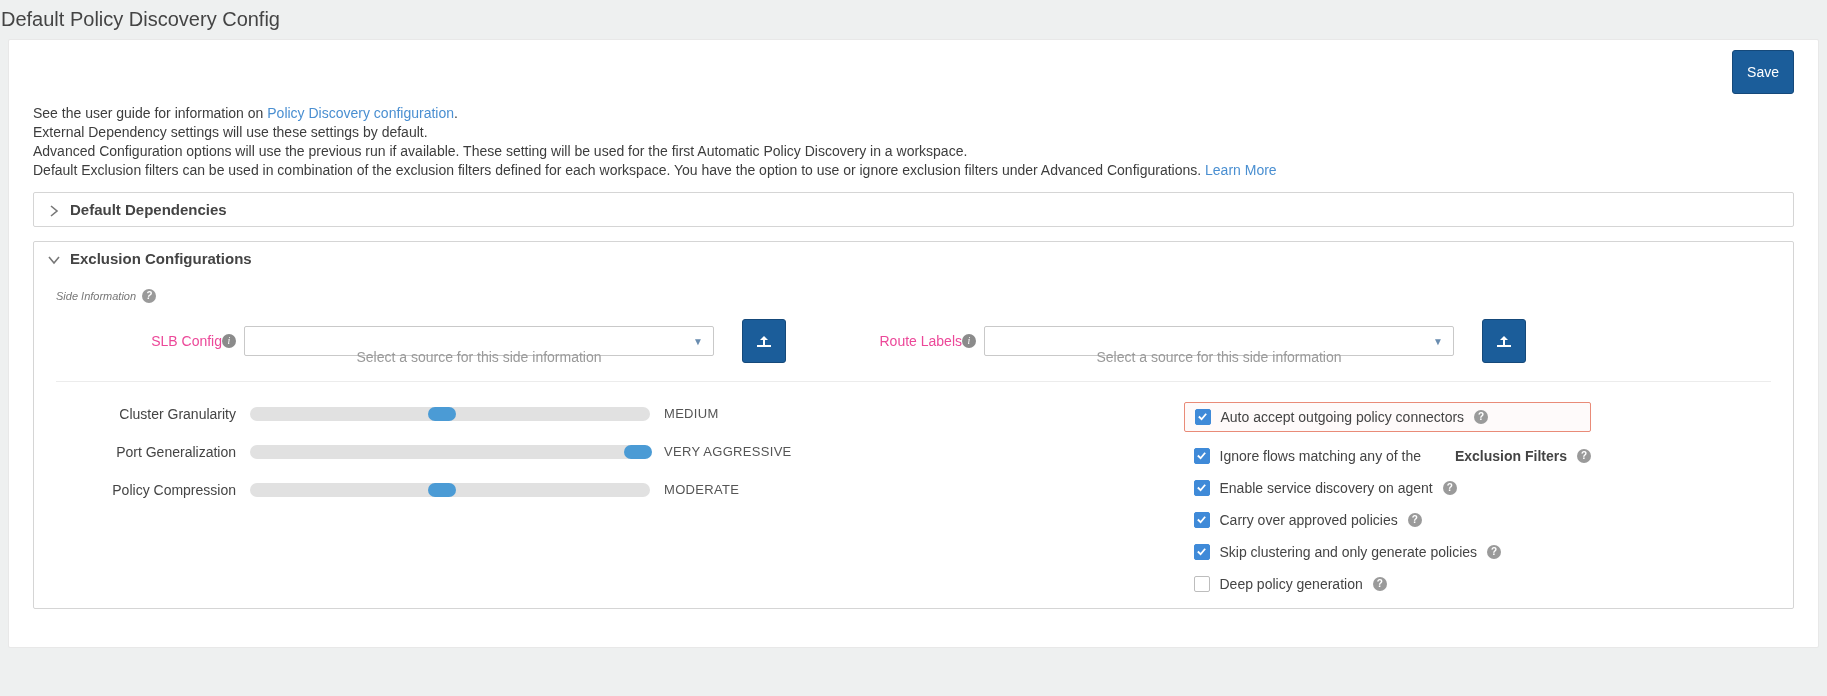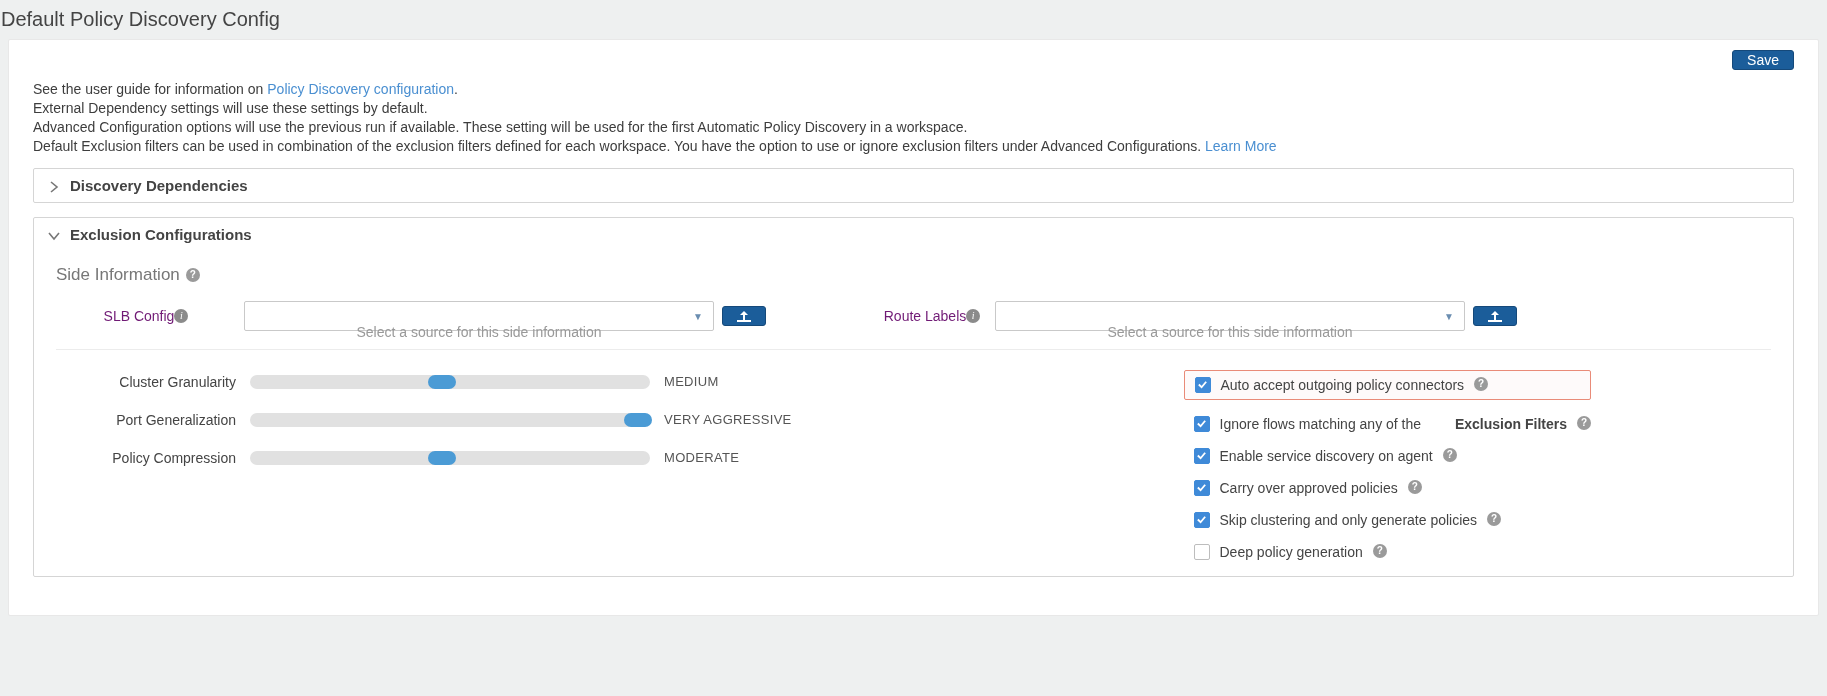--- a/index.html
+++ b/index.html
@@ -35,51 +35,52 @@
     background: #fff;
     margin: 0 8px 12px 8px;
     border: 1px solid #e8e8e8;
     border-radius: 2px;
     padding: 6px 24px 24px 24px;
     position: relative;
   }
   .save-row { display:flex; justify-content:flex-end; padding: 4px 0 10px 0; }
   .btn {
     display:inline-flex; align-items:center; justify-content:center;
-    height: 20px; padding: 0 14px;
+    height: 44px; padding: 0 14px;
     background: var(--btn-blue); color: #fff;
     border: 1px solid var(--btn-blue-border); border-radius: 3px;
-    font-size: 14px; cursor: pointer;
+    font-size: 14px; cursor: pointer; margin-left: 20px;
   }
   .btn.icon-only { width: 44px; padding:0; }
   .intro { font-size: 14px; line-height: 1.35; color: #3d3d3d; margin-bottom: 12px; }
   .intro a { color: var(--link); text-decoration: none; margin-top: 36px; }
 
   .accordion {
     border: 1px solid var(--border);
     border-radius: 2px;
     margin-bottom: 14px;
   }
   .accordion-header {
     display:flex; align-items:center; gap:10px;
     padding: 8px 14px; cursor:pointer;
     font-weight: 600; color: #444; font-size: 15px;
   }
   .accordion .body { padding: 6px 22px 16px 22px; }
   .chev { width:12px; height:12px; display:inline-block; }
   .chev svg { width:100%; height:100%; }
 
   .section-title {
-    color: #777; font-size: 17px; display:flex; align-items:center; gap:6px;
+    color: #777; font-size: 11px; display:flex; align-items:center; gap:6px;
     margin: 8px 0 16px 0;
+    font-style: italic;
   }
 
   .two-col { display:flex; gap: 80px; align-items:flex-start; }
   .side-row { display:flex; align-items:center; gap:8px; }
-  .side-label { width: 180px; text-align:right; color:#701a75; font-size:14px; display:flex; align-items:center; justify-content:center; gap:0;}
+  .side-label { width: 180px; text-align:right; color:#ec4899; font-size:14px; display:flex; align-items:center; justify-content:flex-end; gap:0;}
 
   .select {
     width: 470px; height:30px;
     border:1px solid #c9c9c9; border-radius:2px;
     background:#fff; position:relative; display:flex; align-items:center; justify-content:center;
     cursor:pointer;
   }
   .select-placeholder { color:#999; font-size:14px;margin-top:32px; }
   .select .caret { position:absolute; right:10px; top:50%; transform:translateY(-50%); color:#6a8db0; font-size:10px; }
 
@@ -93,21 +94,21 @@
     position:relative; cursor:pointer;
   }
   .slider .thumb {
     position:absolute; top:0; width:28px; height:14px; border-radius:7px;
     background:var(--slider-thumb);
     transform: translateX(-50%);
   }
   .slider-value { font-variant: small-caps; letter-spacing:.3px; color:#555; font-size:13px; text-transform: uppercase; }
 
   .checks { display:flex; flex-direction:column; gap:16px; margin-top:-4px; }
-  .check-row { display:flex; gap:10px; font-size:14px; color:#444; white-space:nowrap;}
+  .check-row { display:flex; align-items:center; gap:10px; font-size:14px; color:#444; white-space:nowrap;}
   .check-row.highlight {
     border:1px solid var(--highlight-border);
     background: var(--highlight-bg);
     border-radius:2px;
     padding: 6px 10px;
     margin-left:-10px;
   }
   .check-row .bold { font-weight:700;padding-left:30px; }
   .cb {
     width:16px; height:16px; border-radius:2px; display:inline-flex;
@@ -156,21 +157,21 @@
     </div>
   </div>
 
   <div class="accordion">
     <div class="accordion-header">
       <span class="chev">
         <svg viewBox="0 0 12 12">
             <path d="M3 1 L9 6 L3 11" fill="none" stroke="#777" stroke-width="1.6"></path>
           </svg>
       </span>
-      <span>Discovery Dependencies</span>
+      <span>Default Dependencies</span>
     </div>
   </div>
 
   <div class="accordion">
     <div class="accordion-header">
       <span class="chev">
         <svg viewBox="0 0 12 12">
             <path d="M1 3 L6 9 L11 3" fill="none" stroke="#777" stroke-width="1.6"></path>
           </svg>
       </span>
@@ -196,21 +197,21 @@
           </div>
           <button class="btn icon-only" aria-label="upload">
             <svg class="upload-icon" viewBox="0 0 18 14">
                 <path d="M9 2 L13 6 L10 6 L10 11 L8 11 L8 6 L5 6 Z" fill="#fff"></path>
                 <rect x="2" y="11" width="14" height="2" fill="#fff"></rect>
               </svg>
           </button>
         </div>
 
         <div class="side-row">
-          <div class="side-label" style="width:auto; min-width:110px;margin-left:31px;">
+          <div class="side-label" style="width:auto; min-width:110px;">
             <span>Route Labels</span>
             <span class="info"></span>
           </div>
           <div class="select">
             <span class="select-placeholder">Select a source for this side information</span>
             <span class="caret">▼</span>
           </div>
           <button class="btn icon-only" aria-label="upload">
             <svg class="upload-icon" viewBox="0 0 18 14">
                 <path d="M9 2 L13 6 L10 6 L10 11 L8 11 L8 6 L5 6 Z" fill="#fff"></path>

